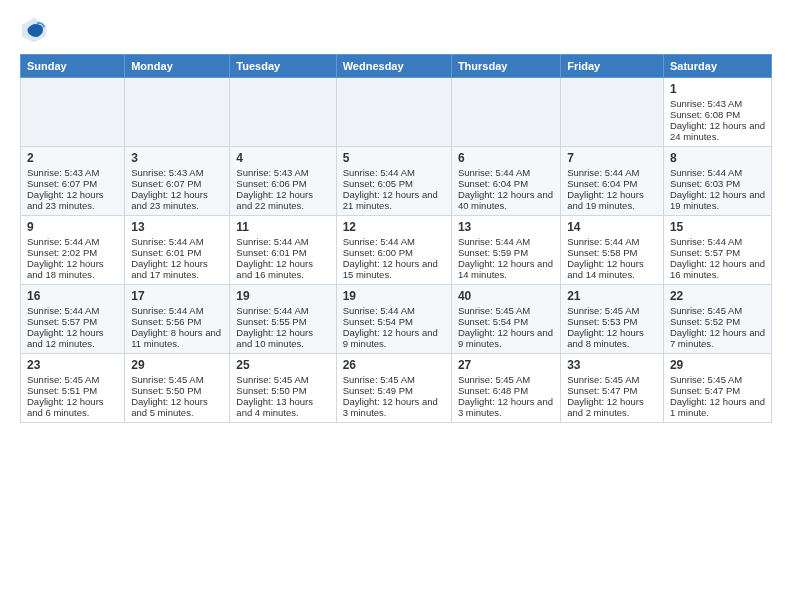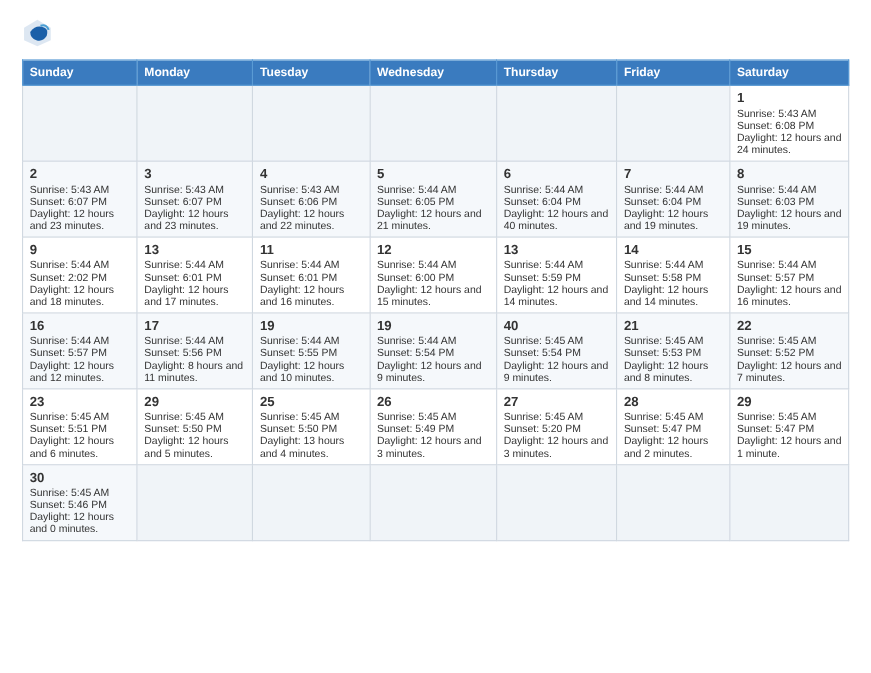--- a/index.html
+++ b/index.html
@@ -289,45 +289,31 @@
       </td>
           <td>
         <span class="day-num">26</span>
         <span>Sunrise: 5:45 AM</span><br>
         <span>Sunset: 5:49 PM</span><br>
         <span>Daylight: 12 hours and 3 minutes.</span>
       </td>
           <td>
         <span class="day-num">27</span>
         <span>Sunrise: 5:45 AM</span><br>
-        <span>Sunset: 5:20 PM</span><br>
+        <span>Sunset: 6:48 PM</span><br>
         <span>Daylight: 12 hours and 3 minutes.</span>
       </td>
           <td>
-        <span class="day-num">28</span>
+        <span class="day-num">33</span>
         <span>Sunrise: 5:45 AM</span><br>
         <span>Sunset: 5:47 PM</span><br>
         <span>Daylight: 12 hours and 2 minutes.</span>
       </td>
           <td>
         <span class="day-num">29</span>
         <span>Sunrise: 5:45 AM</span><br>
         <span>Sunset: 5:47 PM</span><br>
         <span>Daylight: 12 hours and 1 minute.</span>
       </td>
-        </tr>
-        <tr>
-          <td>
-        <span class="day-num">30</span>
-        <span>Sunrise: 5:45 AM</span><br>
-        <span>Sunset: 5:46 PM</span><br>
-        <span>Daylight: 12 hours and 0 minutes.</span>
-      </td>
-          <td class="cell-empty"></td>
-          <td class="cell-empty"></td>
-          <td class="cell-empty"></td>
-          <td class="cell-empty"></td>
-          <td class="cell-empty"></td>
-          <td class="cell-empty"></td>
         </tr>
       </tbody>
   </table>
 </div>
 
 </body></html>

